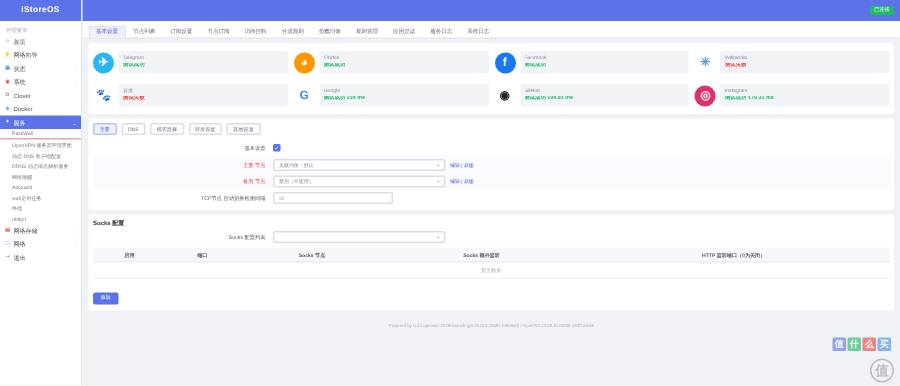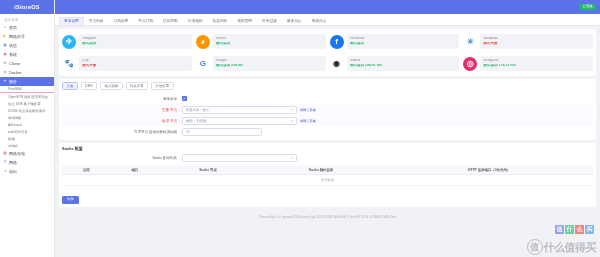--- a/index.html
+++ b/index.html
@@ -452,18 +452,17 @@
       </div>
 
       <div class="watermark">
         <div class="wm-logo">
           <span style="background:#5b72e8">值</span>
           <span style="background:#21b96a">什</span>
           <span style="background:#e8443a">么</span>
           <span style="background:#4a90e2">买</span>
         </div>
         <div class="wm-circle">值</div>
-        <div class="wm-text">什么值得买</div>
       </div>
 
     </div>
   </div>
 </div>
 
 </body></html>

